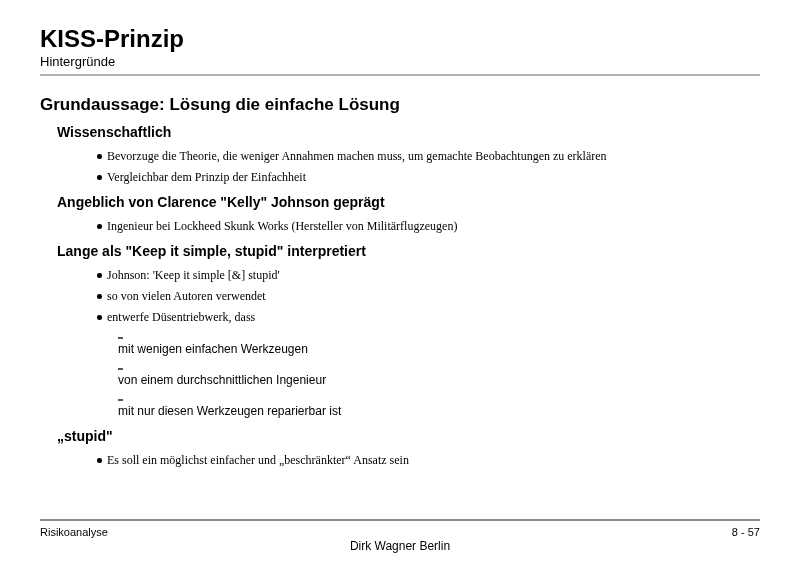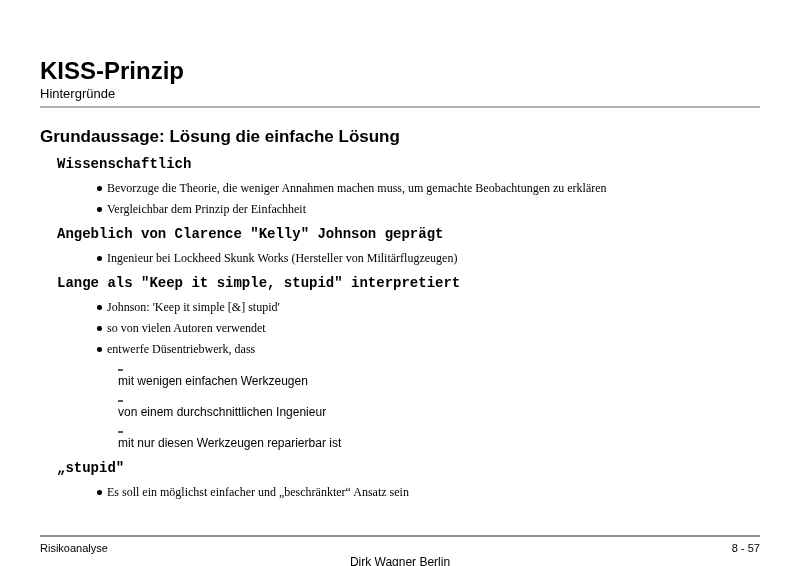--- a/index.html
+++ b/index.html
@@ -4,33 +4,33 @@
 <style>
   * { margin: 0; padding: 0; box-sizing: border-box; }
   html, body { background: #ffffff; }
   body {
     width: 800px; height: 566px;
     font-family: "Liberation Sans", sans-serif;
     color: #000;
     position: relative;
     overflow: hidden;
   }
-  .slide { position: absolute; inset: 0; padding: 40px 40px 0 40px; margin-top: 16px; }
+  .slide { position: absolute; inset: 0; padding: 24px 40px 0 40px; }
 
   
   .hdr-title { font-size: 24px; font-weight: bold; line-height: 29px; letter-spacing: 0; }
   .hdr-subtitle { font-size: 13px; line-height: 16px; margin-top: 1px; }
   .hdr-rule { border: none; height: 2px; background: #b2b2b2; margin-top: 4px; width: 720px; }
 
   
   .main-heading { font-size: 17px; font-weight: bold; line-height: 20px; margin-top: 19px; }
 
   
   .section { margin-top: 2px; }
-  .section-heading { font-size: 14px; font-weight: bold; line-height: 17px; margin: 9px 0 7px 17px; font-family: Liberation Mono, monospace; }
+  .section-heading { font-size: 14px; font-weight: bold; line-height: 17px; margin: 9px 0 7px 17px; }
   .bullet { display: flex; margin-left: 57px; margin-bottom: 5px; font-size: 12px; line-height: 16px; }
   .bullet-marker { flex: 0 0 10px; position: relative; }
   .bullet-marker .dot {
     position: absolute; left: 0; top: 6px;
     width: 4.5px; height: 4.5px; border-radius: 50%; background: #000;
     display: block;
   }
   .bullet-text { flex: 1; padding-right: 10px; font-family: Liberation Serif, serif; }
   .subs { margin-top: 4px; }
   .sub { display: flex; margin-left: 78px; margin-bottom: 4px; font-size: 12px; line-height: 16px; flex-direction: column; }

